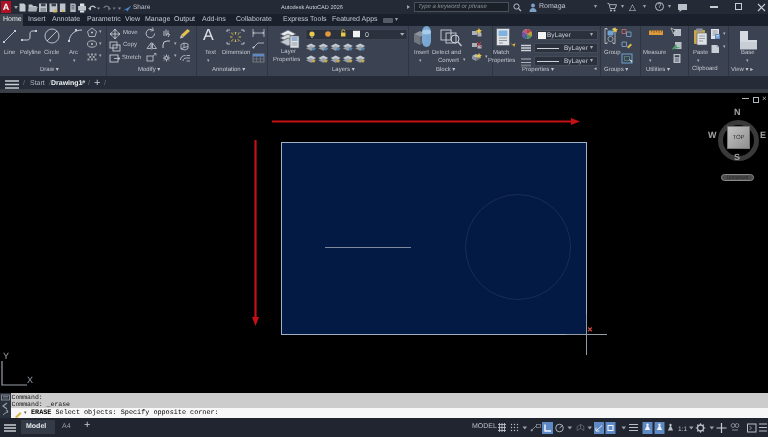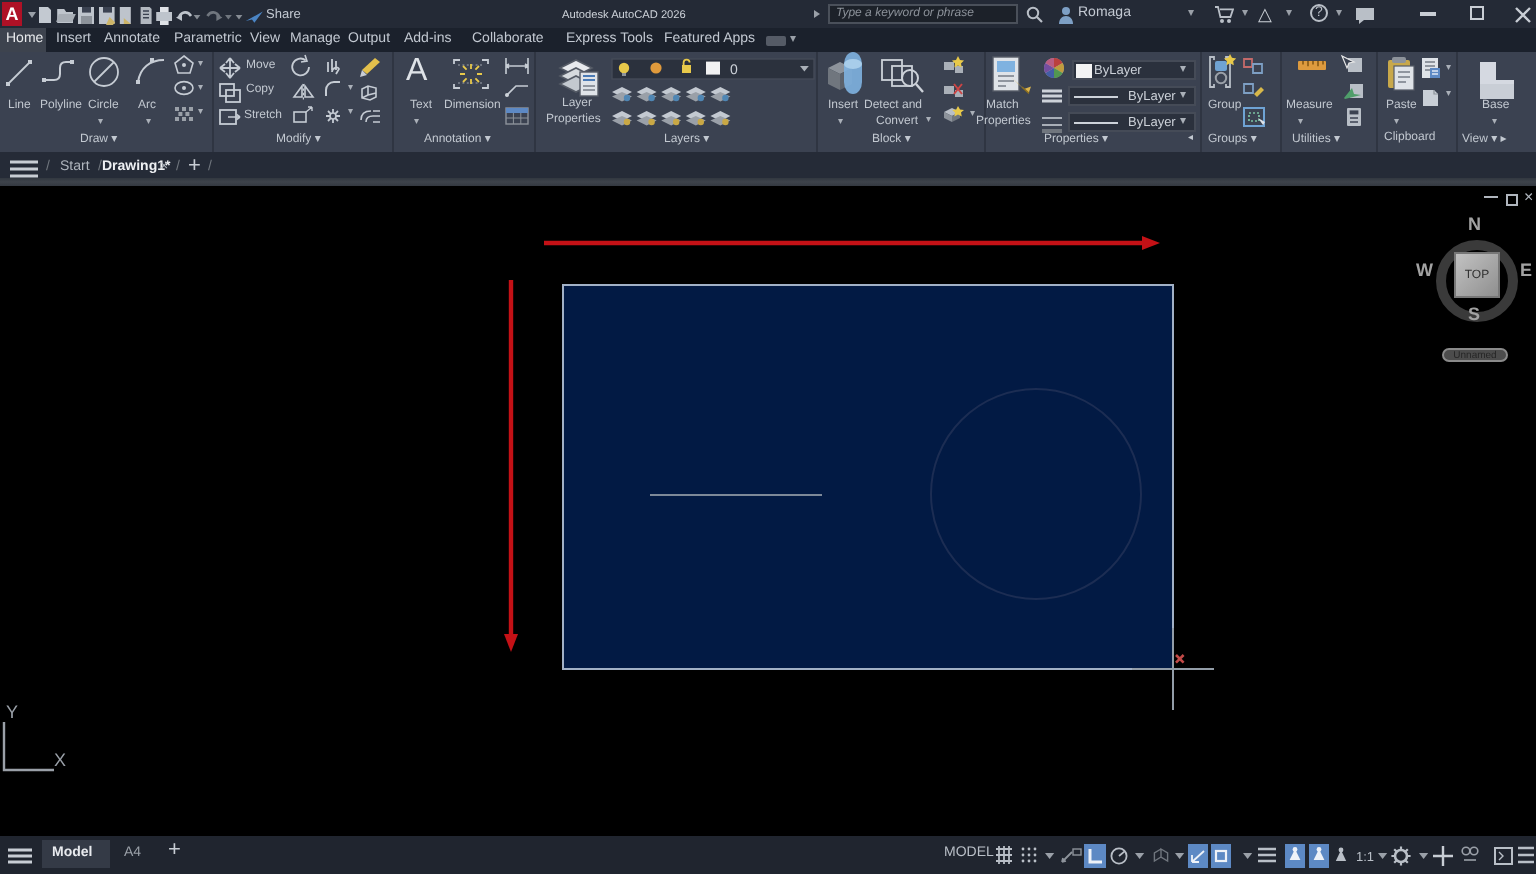--- a/index.html
+++ b/index.html
@@ -427,20 +427,38 @@
     <div class="t" style="left:760px;top:37px;color:#a2a2a2;font-size:9px;font-weight:bold;">E</div>
     <div class="t" style="left:734px;top:59px;color:#a2a2a2;font-size:9px;font-weight:bold;">S</div>
     <div class="abs" style="left:721px;top:81px;width:33px;height:7px;border:1px solid #8a8a8a;border-radius:3.5px;background:#4c4c4c;color:#262626;font-size:5px;text-align:center;line-height:6px;">Unnamed</div>
 
     <svg class="abs" style="left:0;top:258px;" width="40" height="36" viewBox="0 0 40 36">
       <path d="M2 10v24h25" stroke="#9aa0a8" stroke-width="1.2" fill="none"></path>
       <text x="3" y="8" fill="#9aa0a8" font-size="9">Y</text>
       <text x="27" y="32" fill="#9aa0a8" font-size="9">X</text>
     </svg>
   </div>
+  <div id="cmdpanel">
+
+    <svg class="abs" style="left:1px;top:1px;" width="9" height="24" viewBox="0 0 9 24">
+      <rect x="0.5" y="1" width="8" height="5" fill="none" stroke="#9aa0a8" stroke-width="0.8"></rect>
+      <path d="M2 2.5h5M2 4h5" stroke="#9aa0a8" stroke-width="0.6"></path>
+      <path d="M6 9l-4 3 4 3" stroke="#9aa0a8" stroke-width="1.2" fill="none"></path>
+      <path d="M2 21l5-4M5 16l2 1-1 2" stroke="#9aa0a8" stroke-width="1" fill="none"></path>
+    </svg>
+    <div class="abs" style="left:11px;top:0;width:757px;height:15px;background:#cccccc;"></div>
+    <div class="t" style="left:11.5px;top:1px;color:#111;font-size:6.5px;font-family:'Liberation Mono',monospace;">Command:</div>
+    <div class="t" style="left:11.5px;top:8px;color:#111;font-size:6.5px;font-family:'Liberation Mono',monospace;">Command: _erase</div>
+    <div class="abs" style="left:11px;top:15px;width:757px;height:10px;background:#f7f7f7;"></div>
+    <svg class="abs" style="left:14px;top:16.5px;" width="8" height="8" viewBox="0 0 8 8">
+        <path d="M1 7l5-5 1.5 1.5-5 5z" fill="#d8b84a"></path>
+      </svg>
+    <div class="t" style="left:24px;top:17px;color:#555;font-size:5px;">▾</div>
+    <div class="t" style="left:31px;top:16px;color:#000;font-size:6.8px;font-family:'Liberation Mono',monospace;"><b>ERASE</b> Select objects: Specify opposite corner:</div>
+  </div>
   <div id="statusbar">
     <svg class="abs" style="left:4px;top:6px;" width="12" height="8" viewBox="0 0 12 8">
         <path d="M0 1h12M0 4h12M0 7h12" stroke="#c8cdd4" stroke-width="1.4"></path>
       </svg>
     <div class="abs" style="left:21px;top:2px;width:34px;height:14px;background:#343a46;"></div>
     <div class="t" style="left:26px;top:5px;color:#e8eaee;font-size:7px;font-weight:bold;">Model</div>
     <div class="t" style="left:62px;top:5px;color:#9aa0a8;font-size:7px;">A4</div>
     <div class="t" style="left:84px;top:1px;color:#c8cdd4;font-size:11px;">+</div>
     <div class="t" style="left:472px;top:5px;color:#b9bfc7;font-size:7px;">MODEL</div>
     <svg class="abs" style="left:498px;top:4px;" width="270" height="12" viewBox="0 0 270 12">

